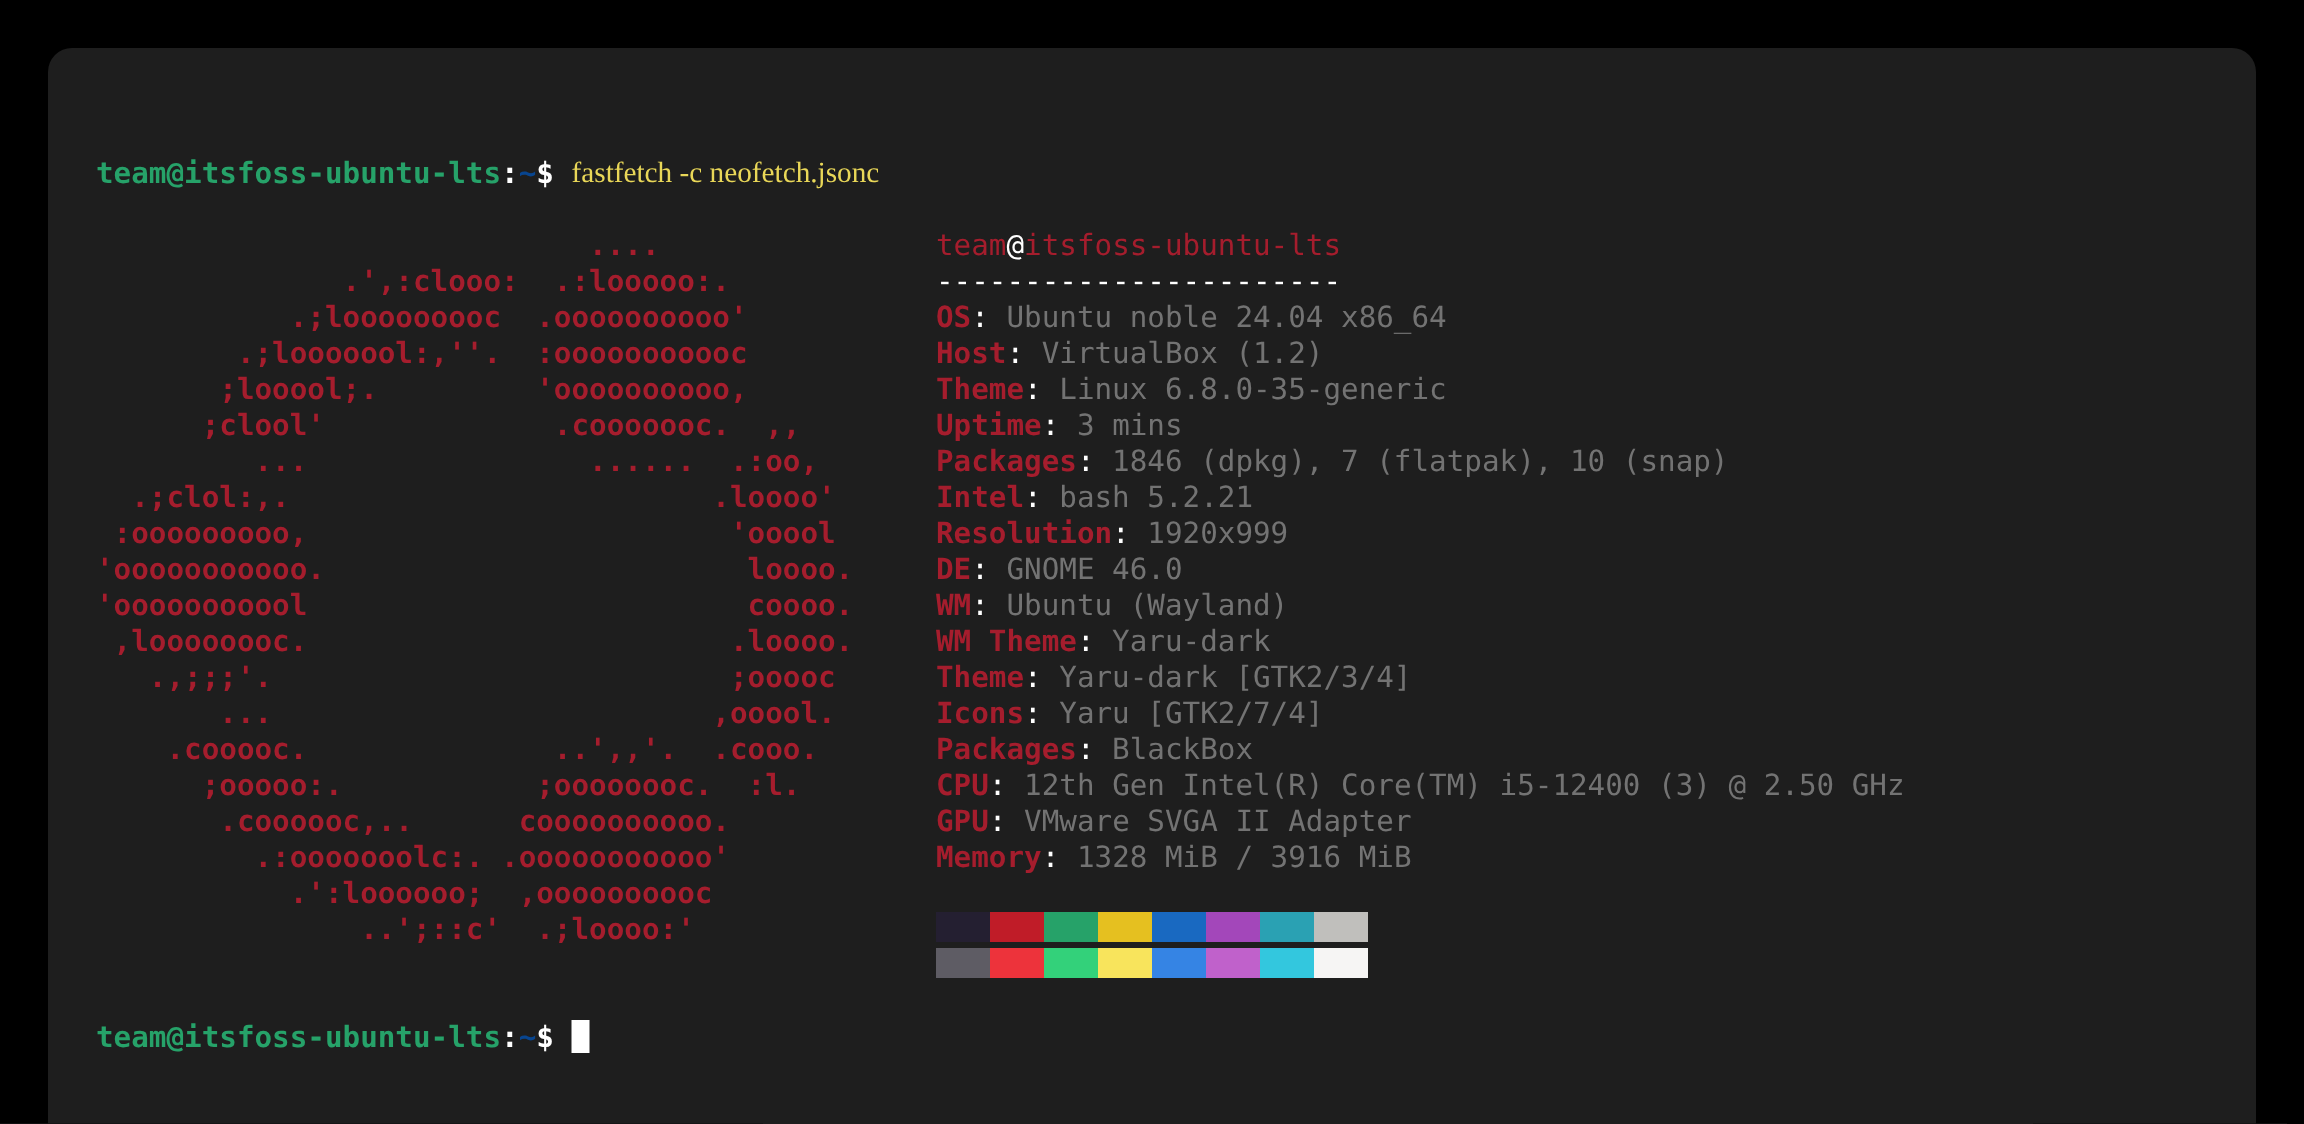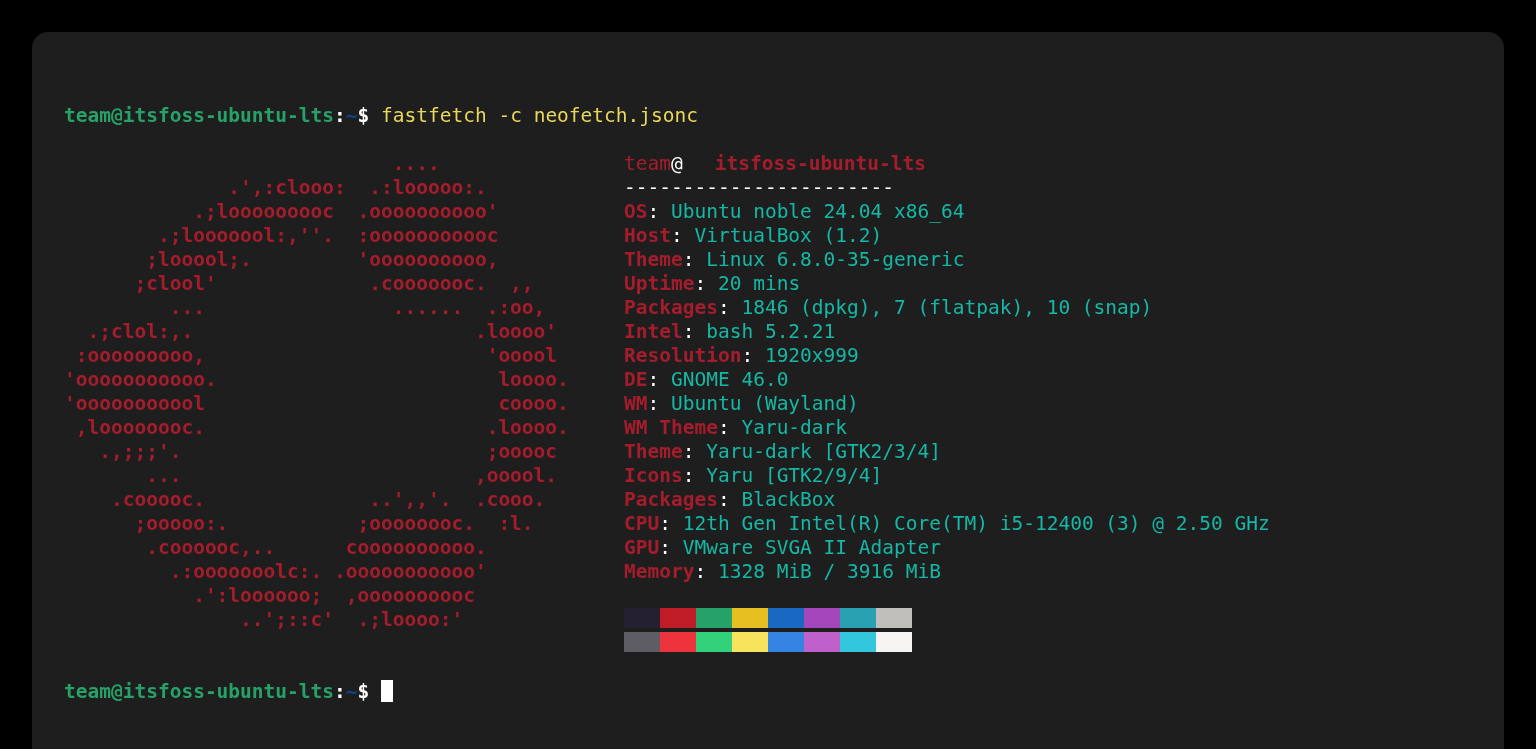--- a/index.html
+++ b/index.html
@@ -20,28 +20,28 @@
       font-family: "Menlo", "Consolas", "DejaVu Sans Mono", monospace;
       font-size: 19.5px;
       line-height: 1.23;
       color: #fff;
       white-space: pre;
     }
     .prompt-user { color: #26a269; font-weight: bold; }
     .prompt-colon { color: #fff; font-weight: bold; }
     .prompt-path { color: #08458f; font-weight: bold; }
     .prompt-dollar { color: #fff; font-weight: bold; }
-    .cmd { color: #e9d758; }
+    .cmd { color: #e9d758; font-family: Liberation Serif, serif; }
     .logo { color: #a51d2d; font-weight: bold; }
     .header-user { color: #a51d2d; font-weight: normal; }
     .header-at { color: #fff; }
-    .header-host { color: #a51d2d; font-weight: bold; margin-left: 32px; }
+    .header-host { color: #a51d2d; font-weight: normal; }
     .sep { color: #fff; }
     .k { color: #a51d2d; font-weight: bold; text-align: center; }
-    .v { color: #14b8a6; }
+    .v { color: #737373; }
     .colon { color: #fff; }
     .row { display: flex; }
     .col-logo { width: 560px; }
     .col-info { flex: 1; }
     .swatch { display:inline-block; width:36px; height:20px; vertical-align: top; }
     .swatches-row { line-height: 0; letter-spacing: 0; }
     .cursor {
       display: inline-block;
       width: 12px;
       height: 22px;
@@ -74,29 +74,29 @@
       ;ooooo:.           ;oooooooc.  :l.          
        .coooooc,..      coooooooooo.              
          .:ooooooolc:. .ooooooooooo'              
            .':loooooo;  ,oooooooooc               
                ..';::c'  .;loooo:'                </span></div>
 <div class="col-info"><span class="header-user">team</span><span class="header-at">@</span><span class="header-host">itsfoss-ubuntu-lts</span>
 <span class="sep">-----------------------</span>
 <span id="infoblock"><span class="k">OS</span><span class="colon">: </span><span class="v">Ubuntu noble 24.04 x86_64</span>
 <span class="k">Host</span><span class="colon">: </span><span class="v">VirtualBox (1.2)</span>
 <span class="k">Theme</span><span class="colon">: </span><span class="v">Linux 6.8.0-35-generic</span>
-<span class="k">Uptime</span><span class="colon">: </span><span class="v">20 mins</span>
+<span class="k">Uptime</span><span class="colon">: </span><span class="v">3 mins</span>
 <span class="k">Packages</span><span class="colon">: </span><span class="v">1846 (dpkg), 7 (flatpak), 10 (snap)</span>
 <span class="k">Intel</span><span class="colon">: </span><span class="v">bash 5.2.21</span>
 <span class="k">Resolution</span><span class="colon">: </span><span class="v">1920x999</span>
 <span class="k">DE</span><span class="colon">: </span><span class="v">GNOME 46.0</span>
 <span class="k">WM</span><span class="colon">: </span><span class="v">Ubuntu (Wayland)</span>
 <span class="k">WM Theme</span><span class="colon">: </span><span class="v">Yaru-dark</span>
 <span class="k">Theme</span><span class="colon">: </span><span class="v">Yaru-dark [GTK2/3/4]</span>
-<span class="k">Icons</span><span class="colon">: </span><span class="v">Yaru [GTK2/9/4]</span>
+<span class="k">Icons</span><span class="colon">: </span><span class="v">Yaru [GTK2/7/4]</span>
 <span class="k">Packages</span><span class="colon">: </span><span class="v">BlackBox</span>
 <span class="k">CPU</span><span class="colon">: </span><span class="v">12th Gen Intel(R) Core(TM) i5-12400 (3) @ 2.50 GHz</span>
 <span class="k">GPU</span><span class="colon">: </span><span class="v">VMware SVGA II Adapter</span>
 <span class="k">Memory</span><span class="colon">: </span><span class="v">1328 MiB / 3916 MiB</span></span>
 
 <span id="sw0" class="swatches-row"><span class="swatch" style="background:#241f31"></span><span class="swatch" style="background:#c01c28"></span><span class="swatch" style="background:#26a269"></span><span class="swatch" style="background:#e5c020"></span><span class="swatch" style="background:#1969c1"></span><span class="swatch" style="background:#a347ba"></span><span class="swatch" style="background:#2aa1b3"></span><span class="swatch" style="background:#c0bfbc"></span></span>
 <span id="sw1" class="swatches-row"><span class="swatch" style="background:#5e5c64"></span><span class="swatch" style="background:#ed333b"></span><span class="swatch" style="background:#33d17a"></span><span class="swatch" style="background:#f8e45c"></span><span class="swatch" style="background:#3584e4"></span><span class="swatch" style="background:#c061cb"></span><span class="swatch" style="background:#33c7de"></span><span class="swatch" style="background:#f6f5f4"></span></span>
 </div>
 </div>
 <div class="row"><span class="prompt-user">team@itsfoss-ubuntu-lts</span><span class="prompt-colon">:</span><span class="prompt-path">~</span><span class="prompt-dollar">$ </span><span class="cursor"></span></div>

